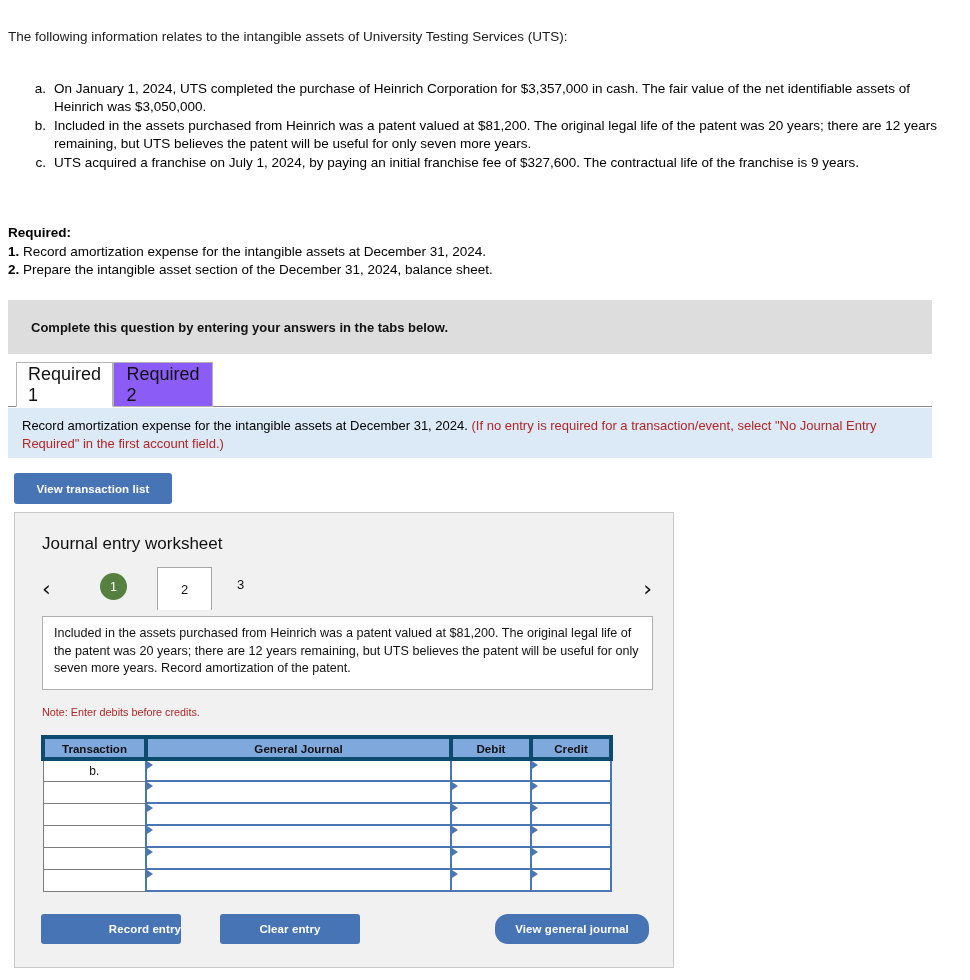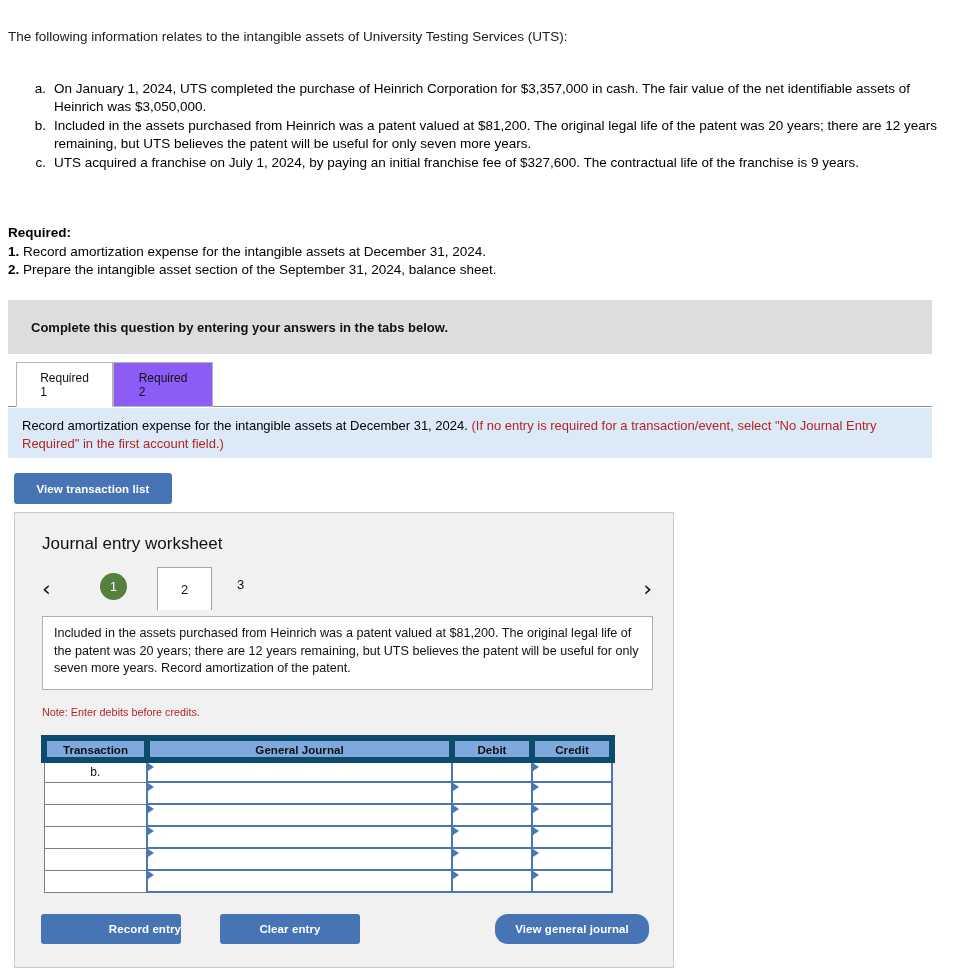--- a/index.html
+++ b/index.html
@@ -79,21 +79,21 @@
     position: absolute;
     left: 8px; top: 362px;
     width: 924px;
     height: 46px;
   }
   .tab {
     position: absolute;
     top: 0;
     height: 45px;
     border: 1px solid #b4b4b4;
-    font-size: 12px;
+    font-size: 18px;
     display: flex;
     align-items: center;
     justify-content: center;
     padding: 0 26px;
     color: #111;
   }
   .tab.active {
     background: #ffffff;
     border-bottom: 1px solid #ffffff;
     z-index: 3;
@@ -239,21 +239,21 @@
   
   .jtable {
     position: absolute;
     left: 26px; top: 222px;
     width: 570px;
     border-collapse: collapse;
     table-layout: fixed;
   }
   .jtable th {
     background: #7fa8dd;
-    border: 6px solid #0c4a6e;
+    border: 4px solid #0c4a6e;
     height: 22px;
     font-size: 11.6px;
     font-weight: bold;
     color: #111;
     text-align: center;
     padding: 0;
   }
   .jtable td {
     height: 22px;
     padding: 0;
@@ -330,21 +330,21 @@
   </div>
 
   <div class="required-block">
     <div class="required-title">Required:</div>
     <div class="req-line">
       <span class="req-num">1.</span>
       <span>Record amortization expense for the intangible assets at December 31, 2024.</span>
     </div>
     <div class="req-line">
       <span class="req-num">2.</span>
-      <span>Prepare the intangible asset section of the September 31, 2024, balance sheet.</span>
+      <span>Prepare the intangible asset section of the December 31, 2024, balance sheet.</span>
     </div>
   </div>
 
   <div class="gray-banner">
     <div class="gray-banner-text">Complete this question by entering your answers in the tabs below.</div>
   </div>
 
   <div class="tabstrip">
     <div class="tabstrip-rule"></div>
     <div class="tab active tab-1">

